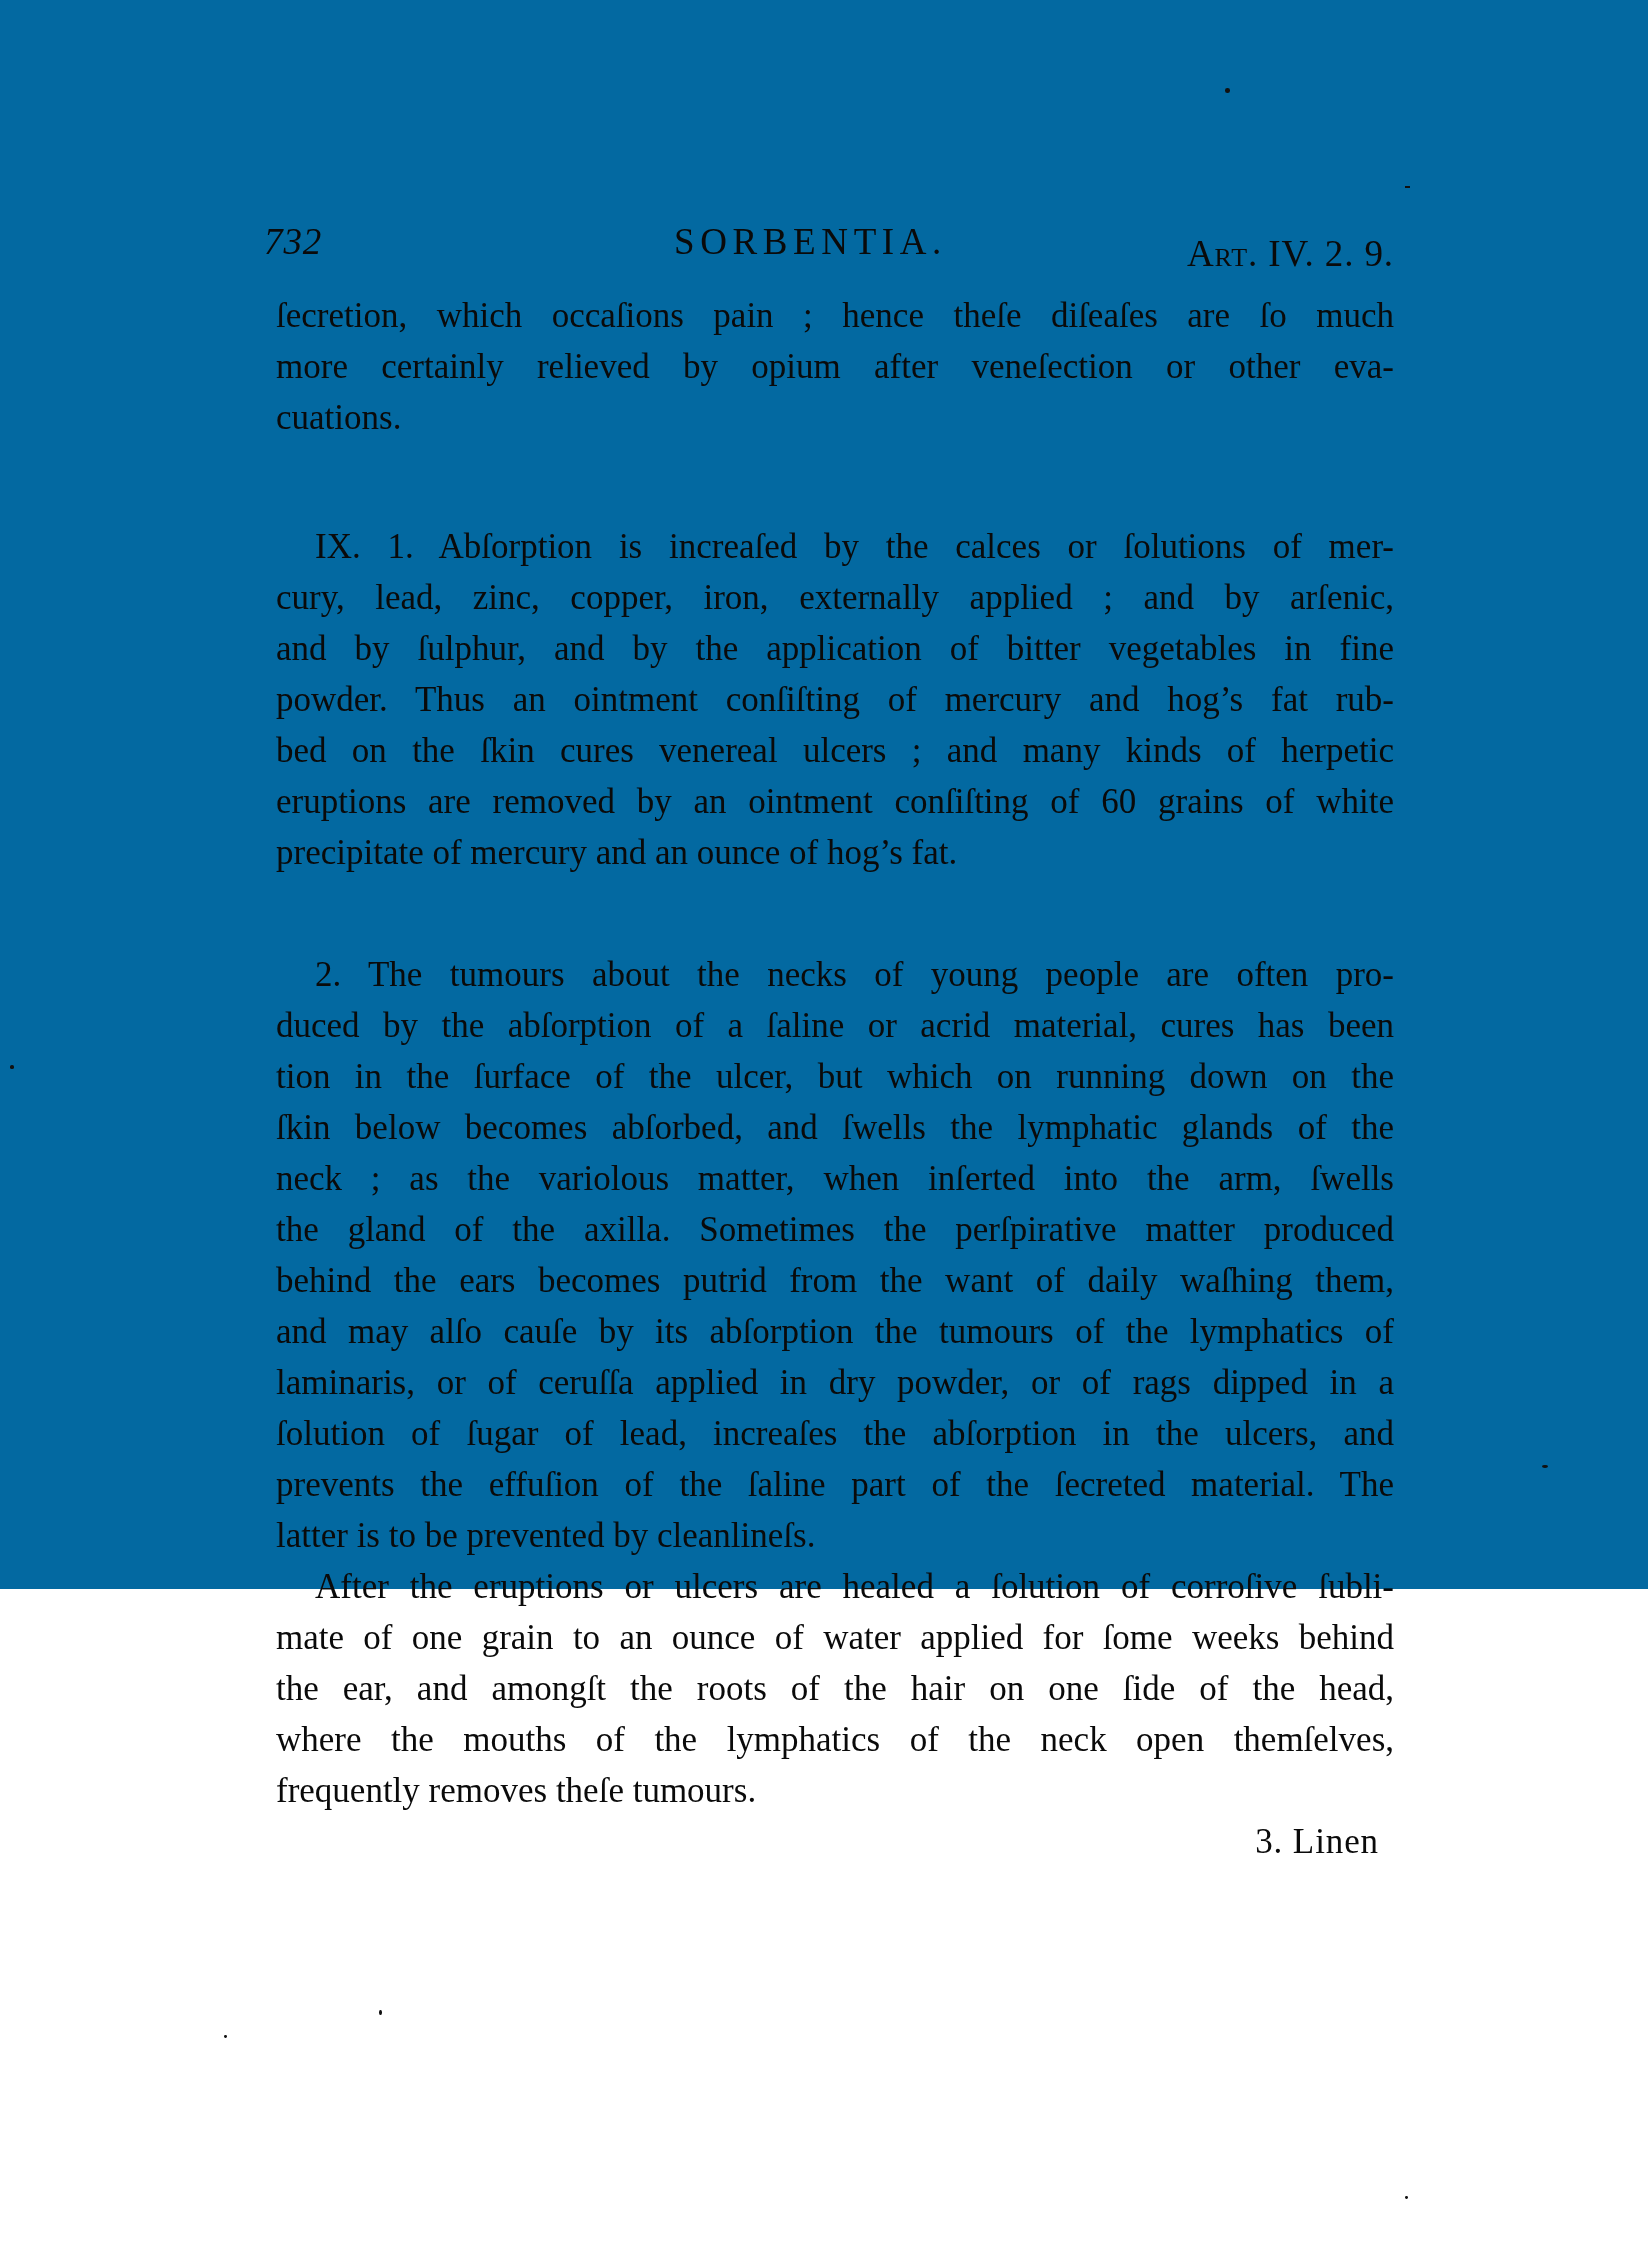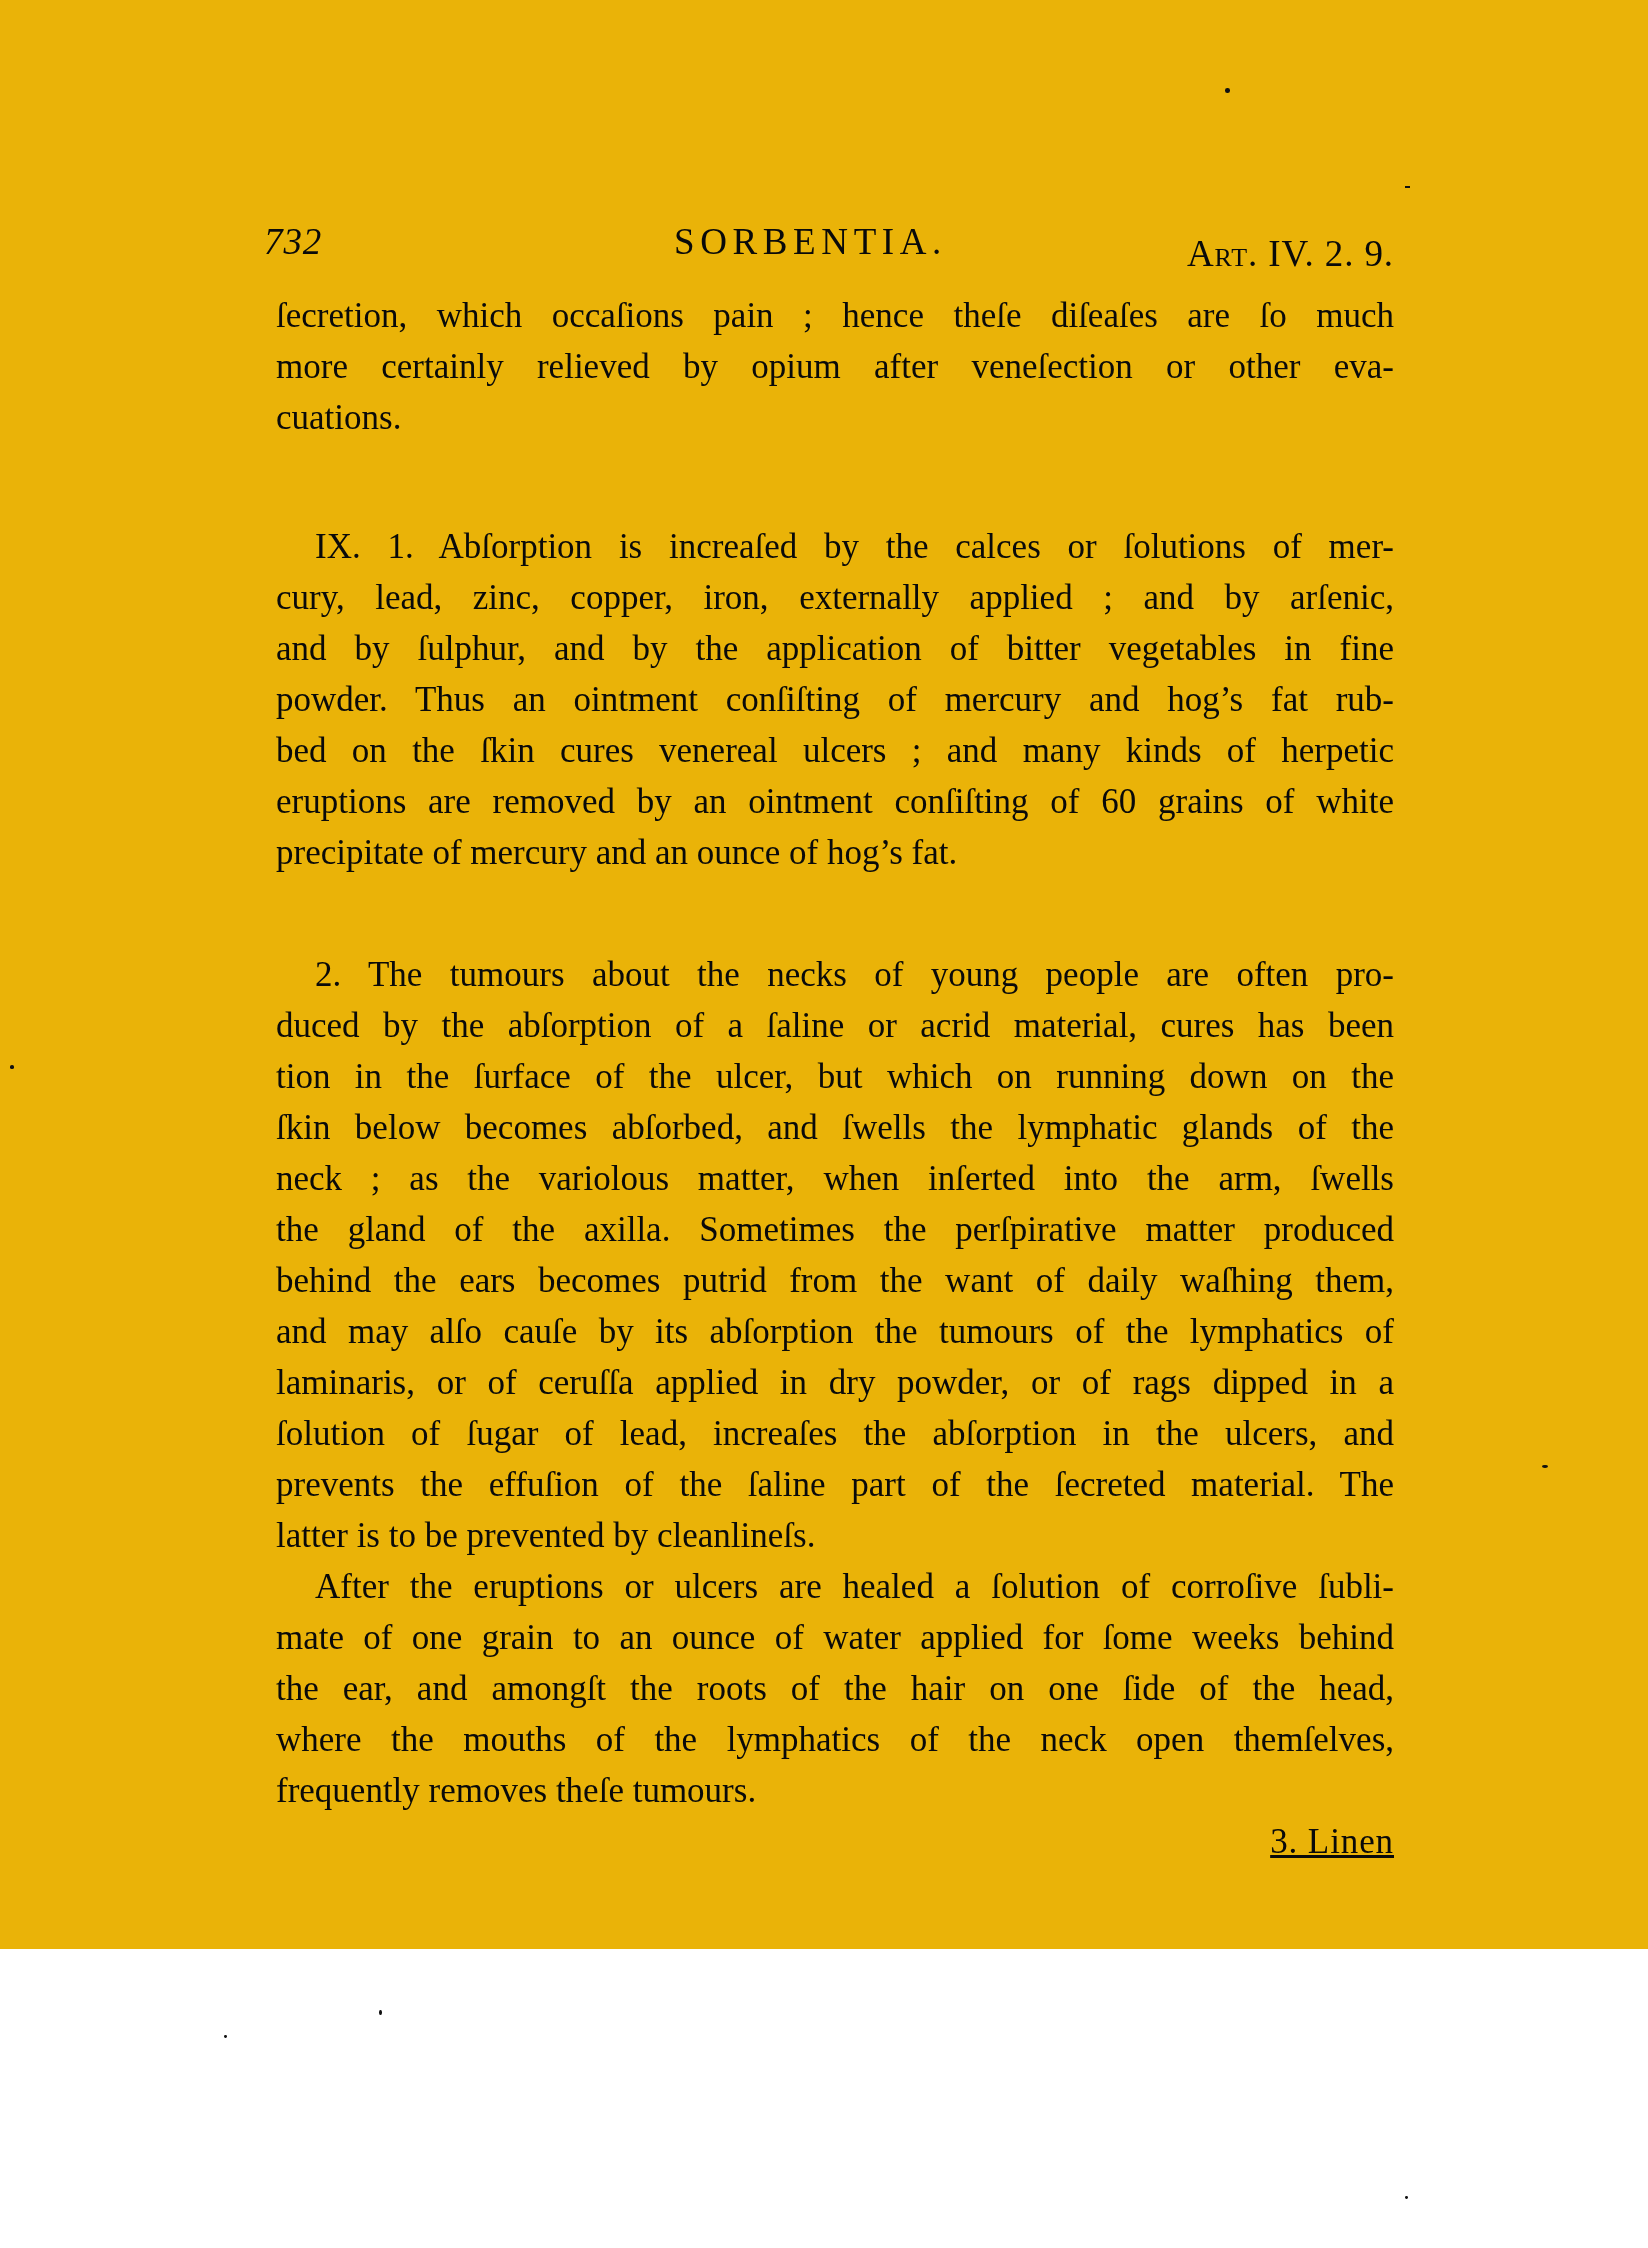--- a/index.html
+++ b/index.html
@@ -11,22 +11,22 @@
     width: 1649px;
     height: 2249px;
     position: relative;
     overflow: hidden;
     font-family: "Liberation Serif", "DejaVu Serif", serif;
     color: #0a0a0a;
   }
   .page {
     position: absolute;
     left: 0; top: 0;
-    width: 1649px; height: 1949px;
-    background: #eab308;
+    width: 1649px; height: 1589px;
+    background: #0369a1;
   }
   .running-head {
     position: absolute;
     left: 264px;
     top: 214px;
     width: 1130px;
     height: 56px;
     font-size: 37px;
     line-height: 56px;
   }
@@ -75,26 +75,25 @@
   .gap {
     display: block;
     height: 78px;
   }
   .gap-small {
     display: block;
     height: 71px;
   }
   .catchword {
     position: absolute;
-    right: 255px;
+    right: 270px;
     top: 1816px;
     font-size: 35px;
     line-height: 51px;
     letter-spacing: 0.9px;
-    text-decoration: underline;
   }
   .speck {
     position: absolute;
     background: #111;
     border-radius: 50%;
   }
 </style>
 </head>
 <body>
 

